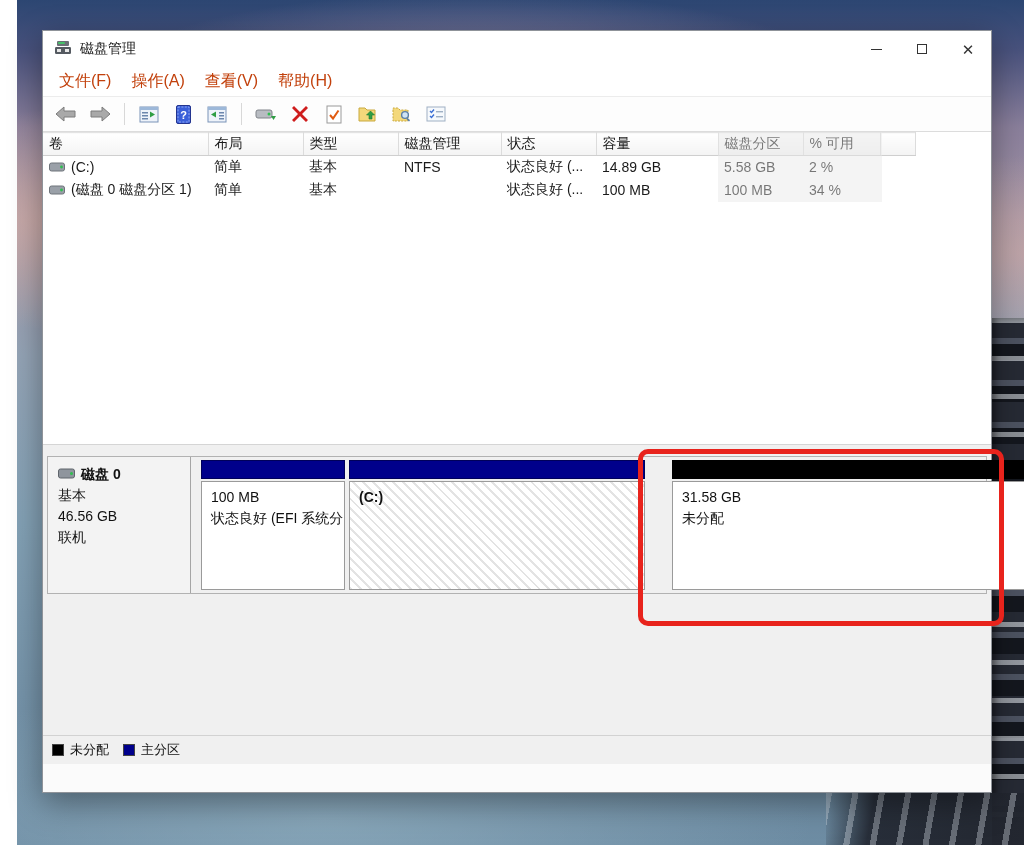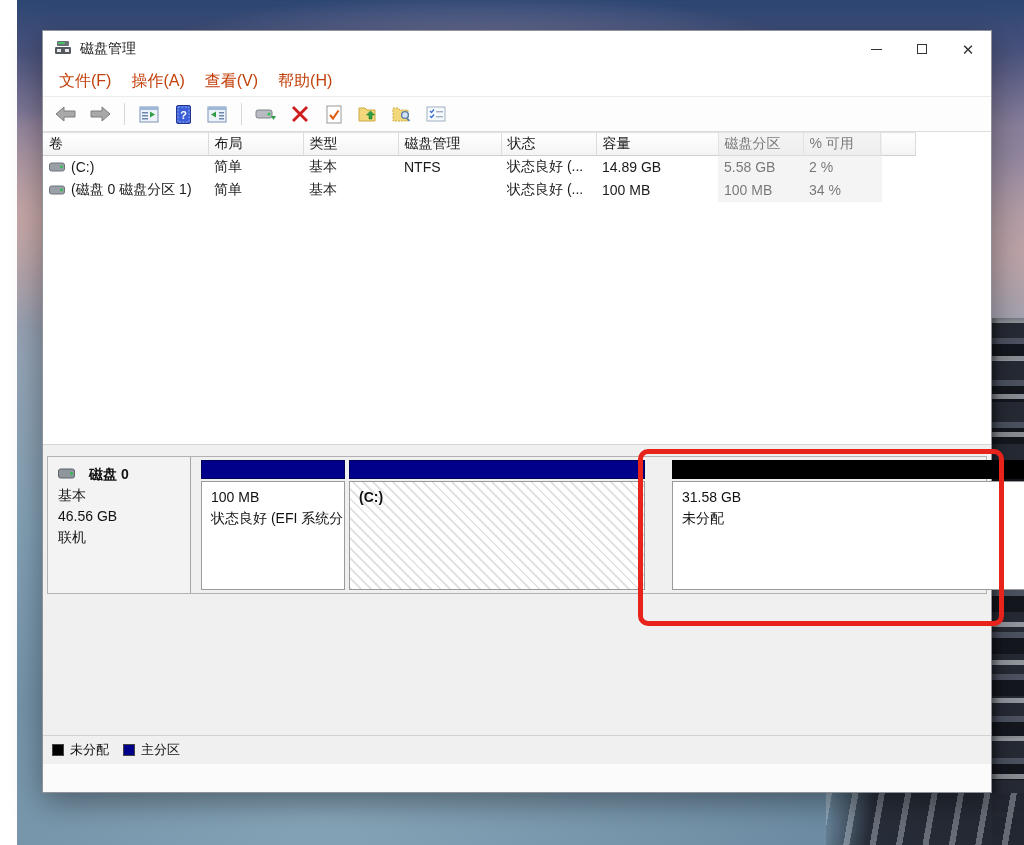--- a/index.html
+++ b/index.html
@@ -64,21 +64,21 @@
   .vol-cell { display:flex; align-items:center; gap:6px; }
   .censor { position:absolute; left:675px; top:0px; width:164px; height:70px; background:rgba(231,231,231,.45); filter:blur(.4px); pointer-events:none; }
 
   
   .splitter { height:4px; background:#f0f0f0; border-top:1px solid #d5d5d5; }
 
   
   .graphpane { position:relative; height:306px; background:#f0f0f0; }
   .diskrow { position:absolute; left:4px; top:8px; width:940px; height:138px; background:#f0f0f0; border:1px solid #b2b2b2; }
   .diskinfo { position:absolute; left:0; top:0; width:143px; height:100%; background:#f3f3f3; border-right:1px solid #a5a5a5; padding:7px 10px; font-size:14px; line-height:1.5; color:#111; }
-  .diskname { display:flex; align-items:center; gap:14px; font-weight:bold; }
+  .diskname { display:flex; align-items:center; gap:6px; font-weight:bold; }
   .parts { position:absolute; left:148px; top:0; right:0; bottom:0; }
   .part { position:absolute; top:3px; height:130px; }
   .part-bar { height:19px; border:1px solid rgba(0,0,0,.35); }
   .part-body { position:absolute; top:21px; left:0; right:0; bottom:0; background:#fff; border:1px solid #9a9a9a; padding:5px 9px; font-size:14px; line-height:1.5; color:#111; overflow:hidden; white-space:nowrap; }
   .part-body.hatched {
     background:repeating-linear-gradient(45deg,#e3e3e3 0 2px,#ffffff 2px 7px);
   }
   .pt-title { font-weight:bold; }
 
   

